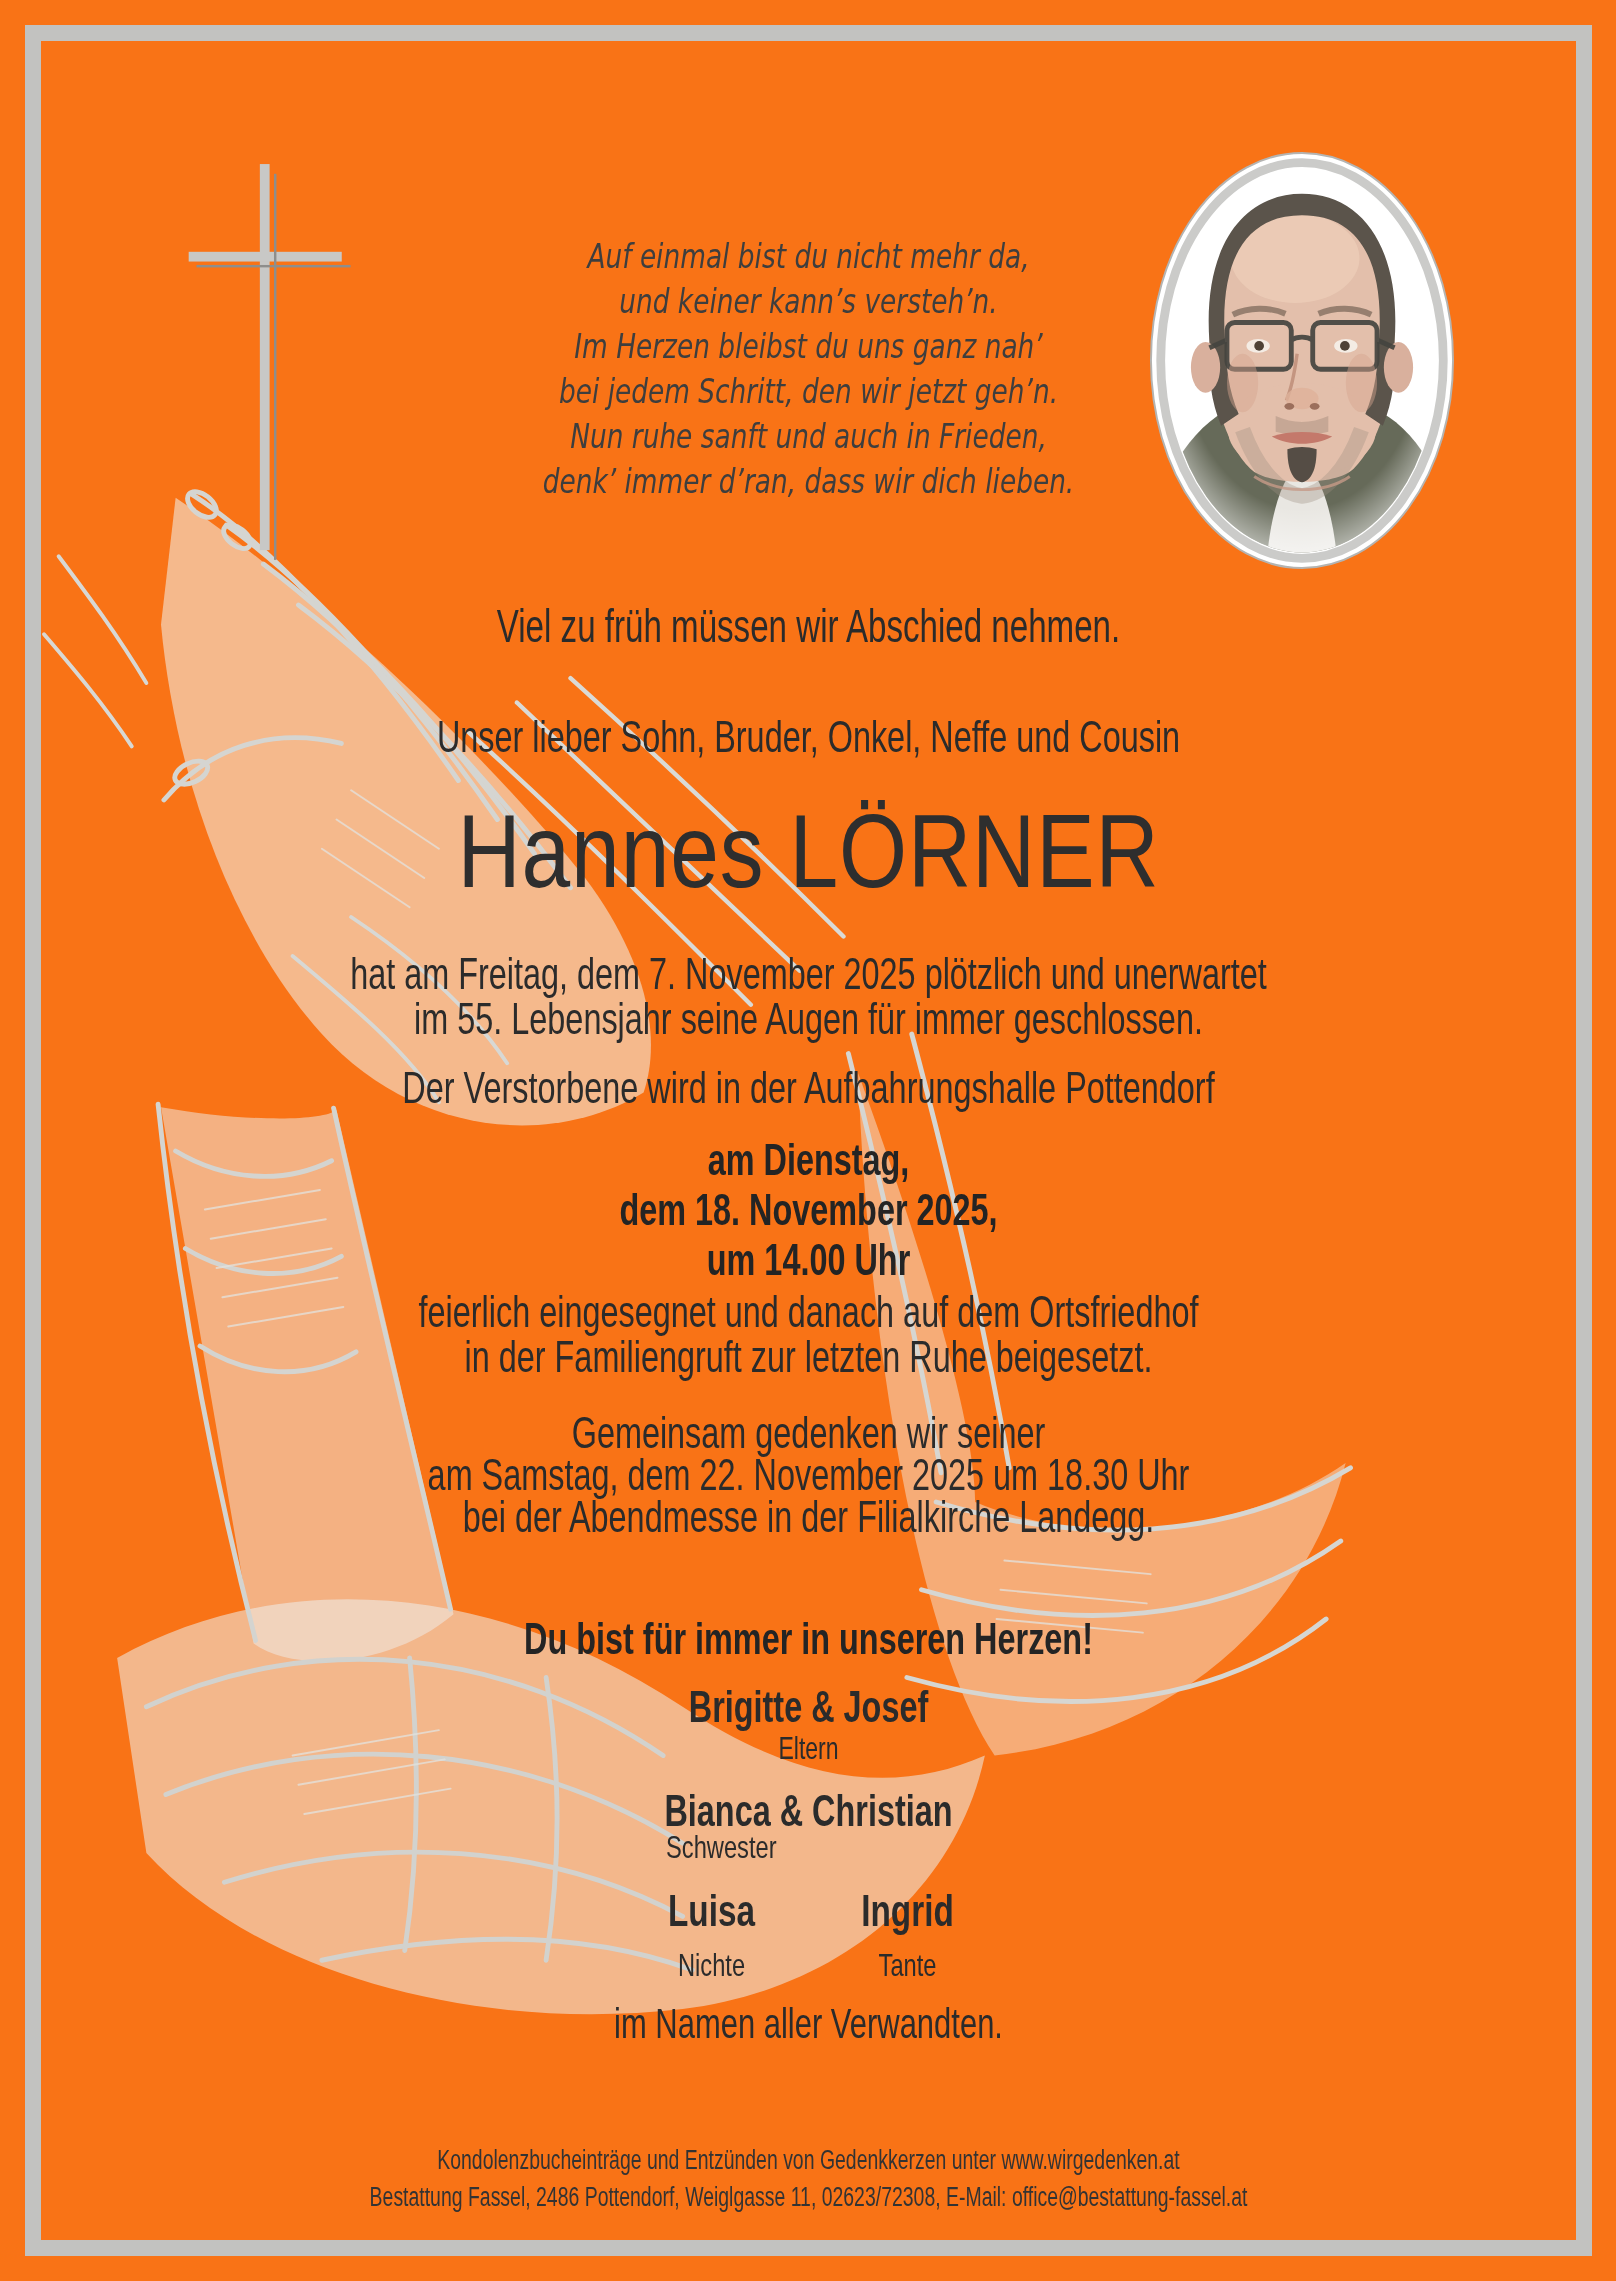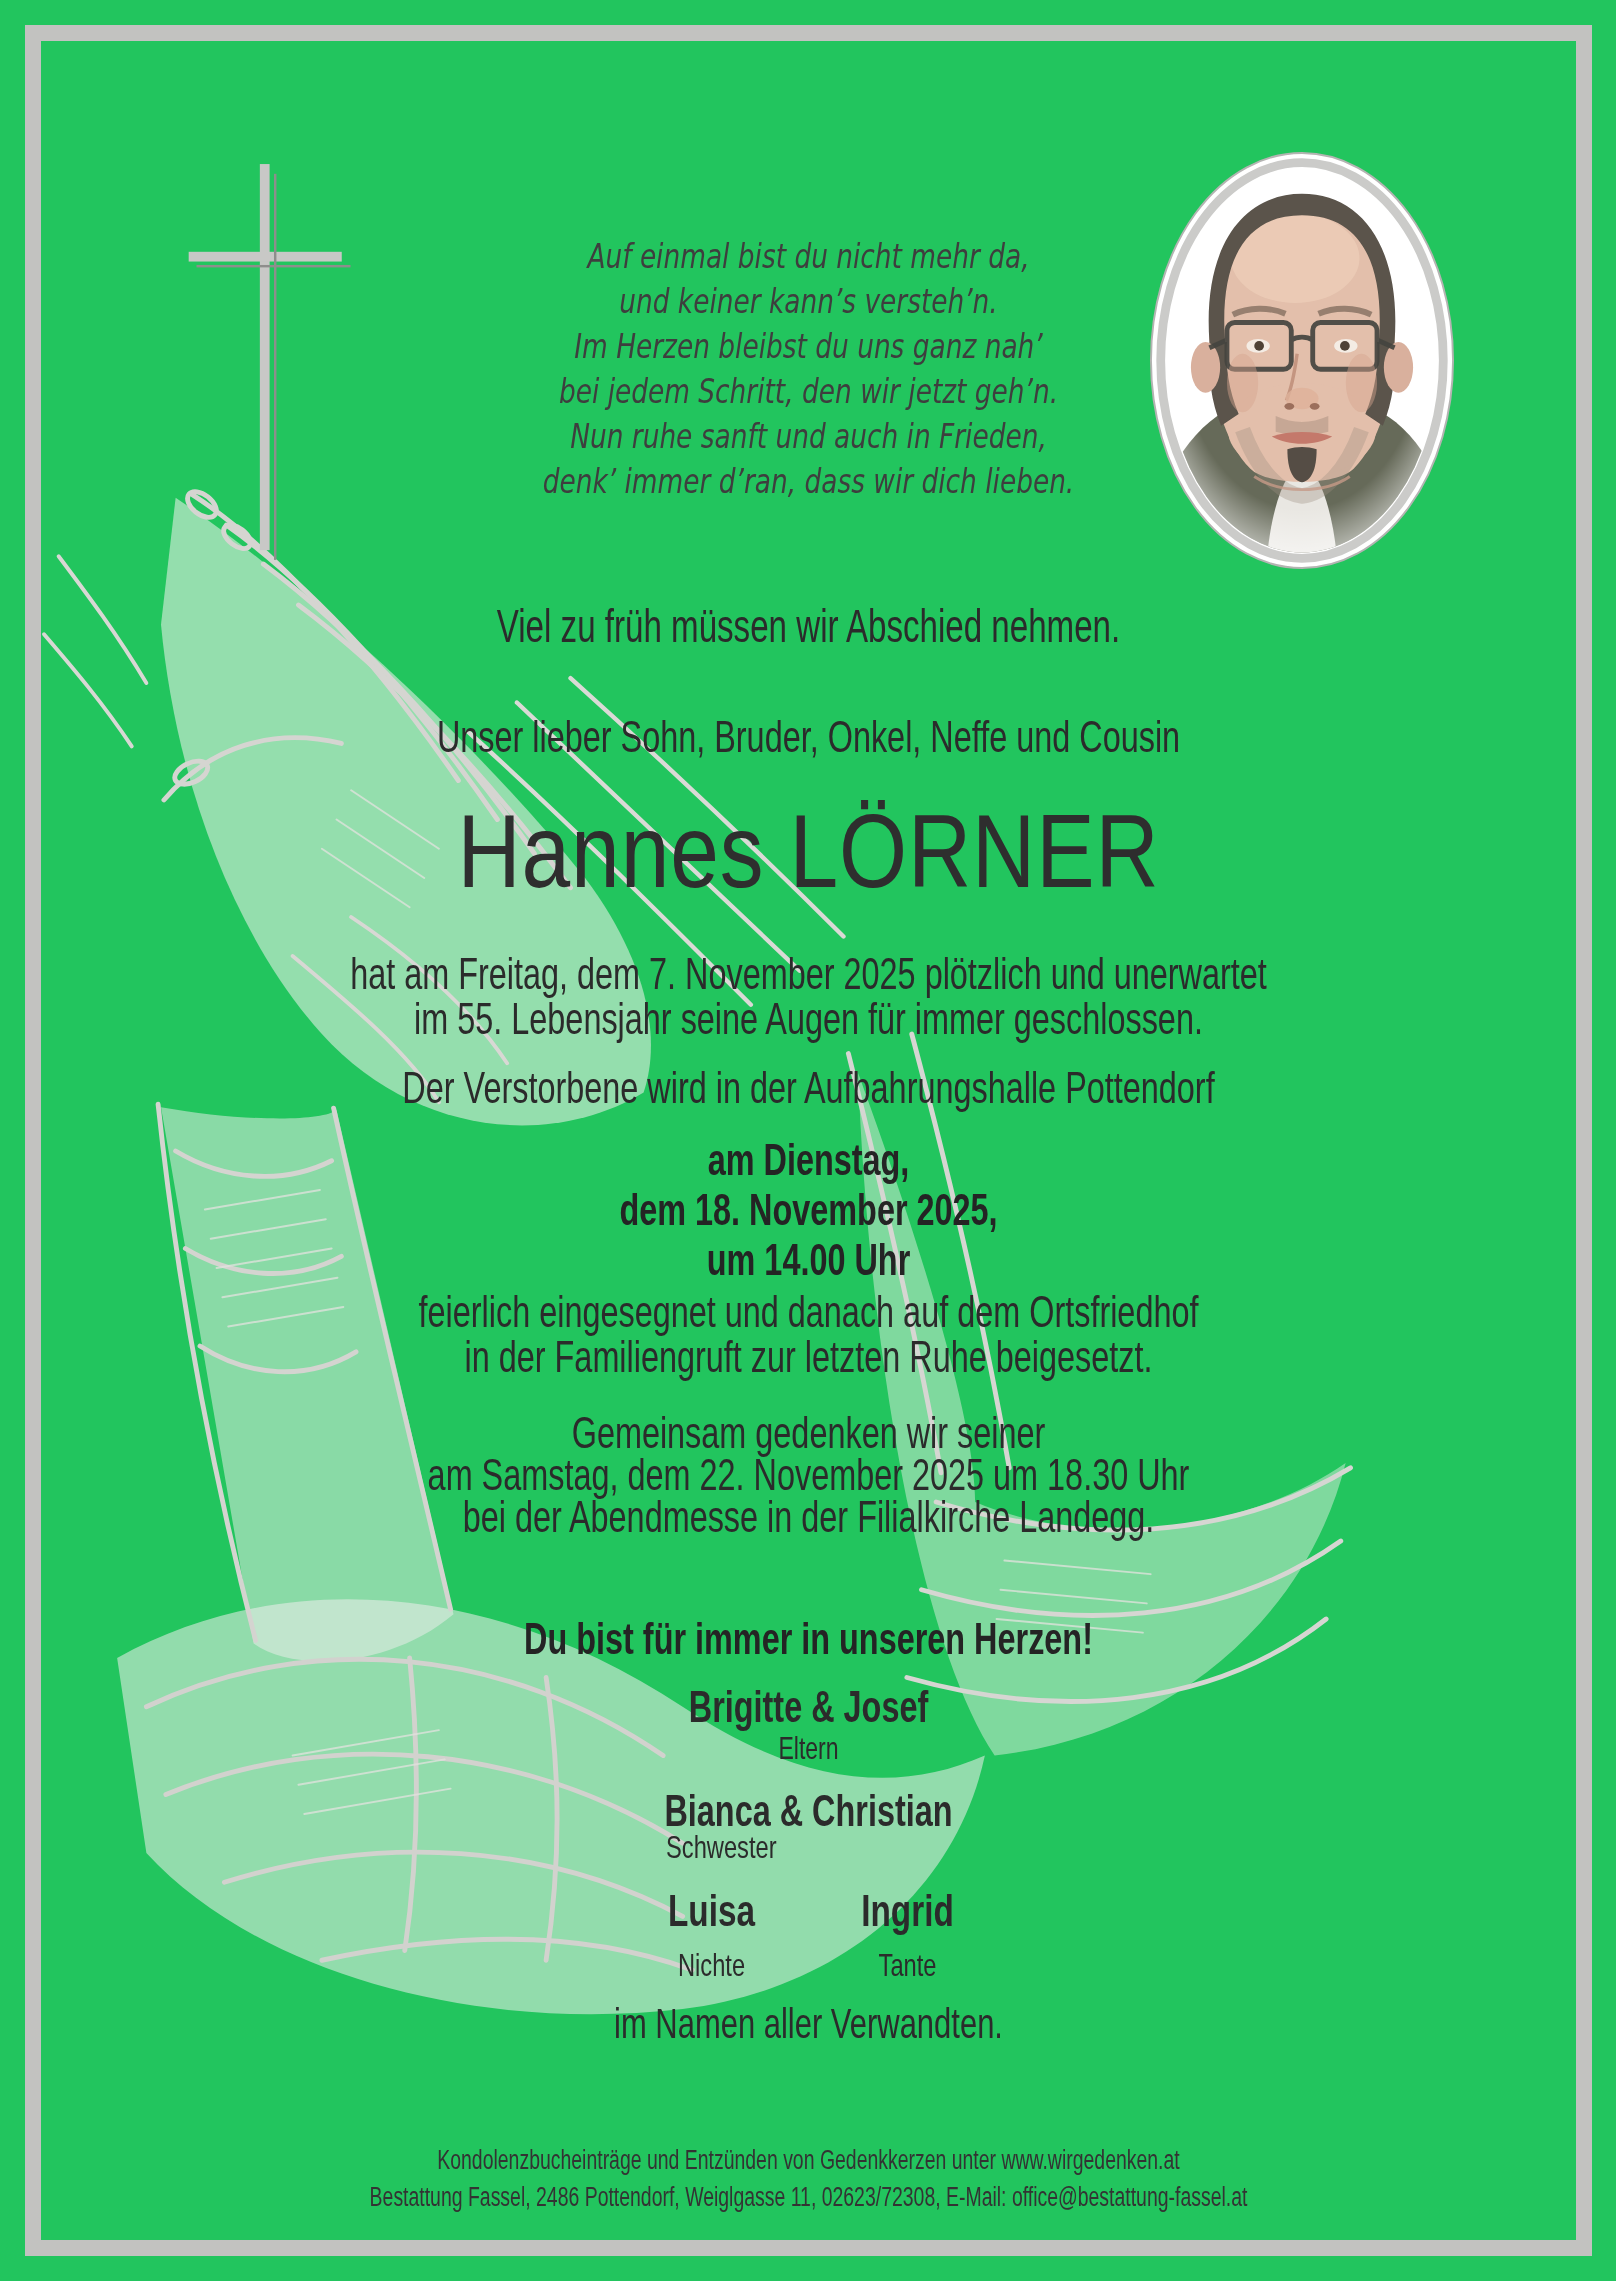--- a/index.html
+++ b/index.html
@@ -1,19 +1,19 @@
 <!DOCTYPE html>
 <html><head>
 <meta charset="utf-8">
 <style>
   html,body { margin:0; padding:0; background:#ffffff; }
   .page {
     position:relative;
     width:1617px; height:2281px;
-    background:#22c55e;
+    background:#f97316;
     overflow:hidden;
     outline:1px solid #dcdcda;
     font-family:"Liberation Sans","DejaVu Sans",sans-serif;
   }
   .frame {
     position:absolute; left:25px; top:25px; right:25px; bottom:25px;
     border:16.6px solid #c2c2c0;
     pointer-events:none;
   }
   svg.hands { position:absolute; left:0; top:410px; width:1414px; height:1638px; }

